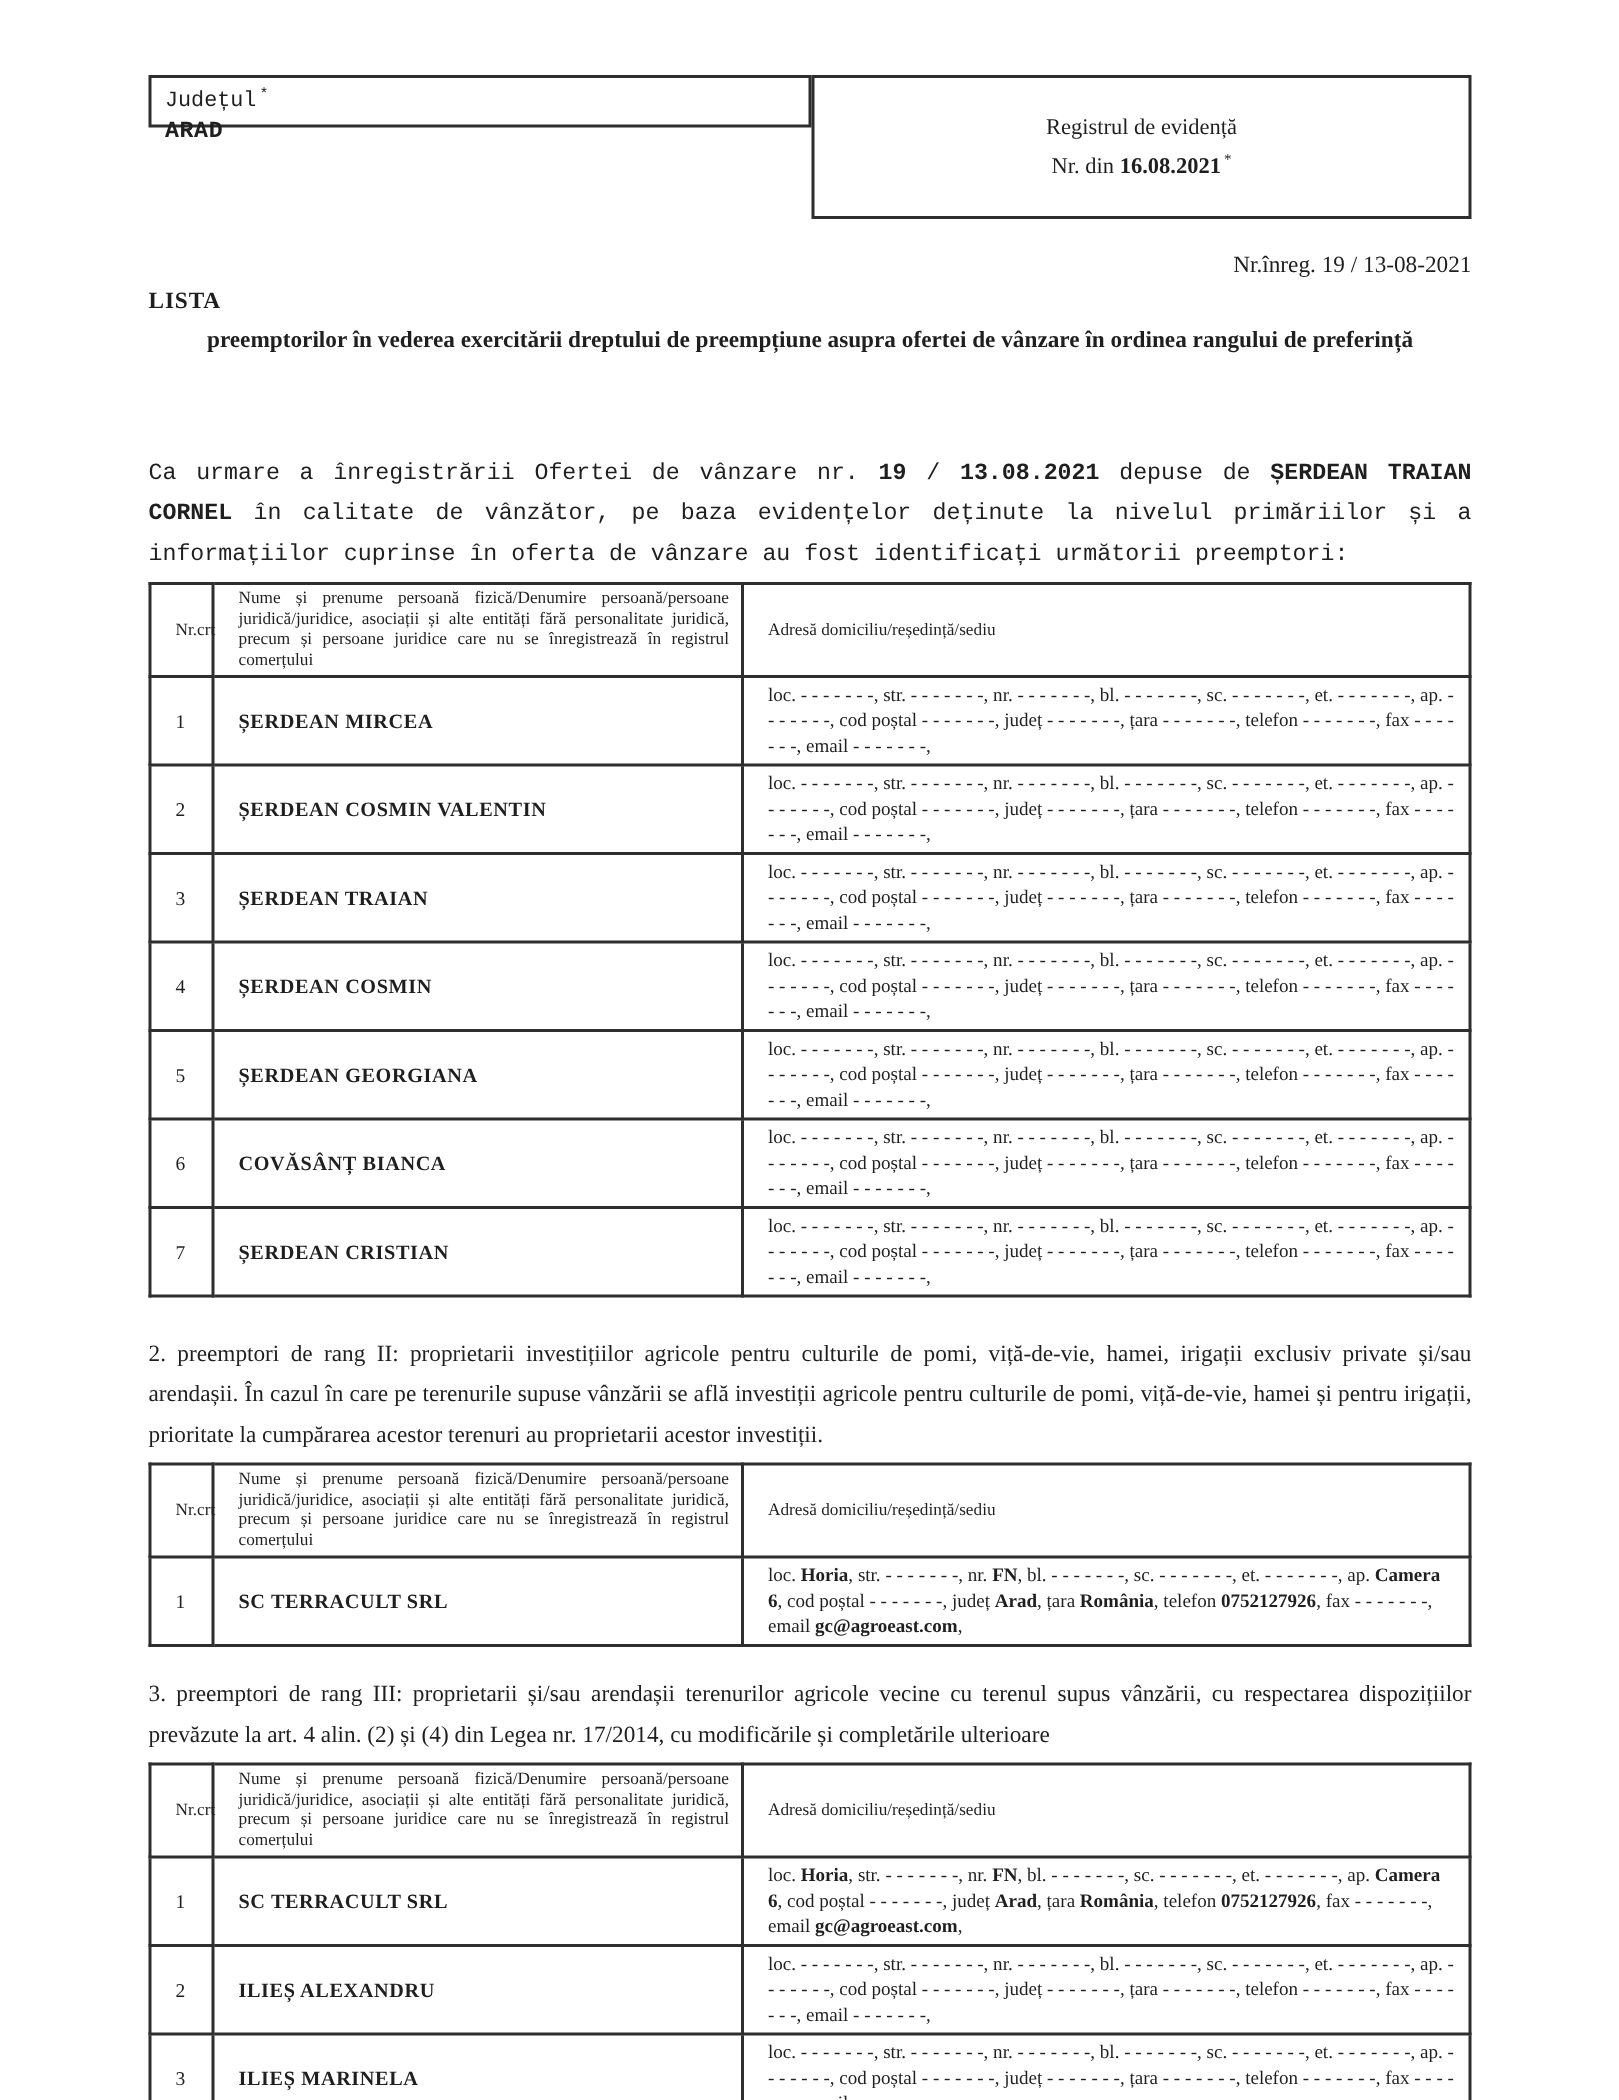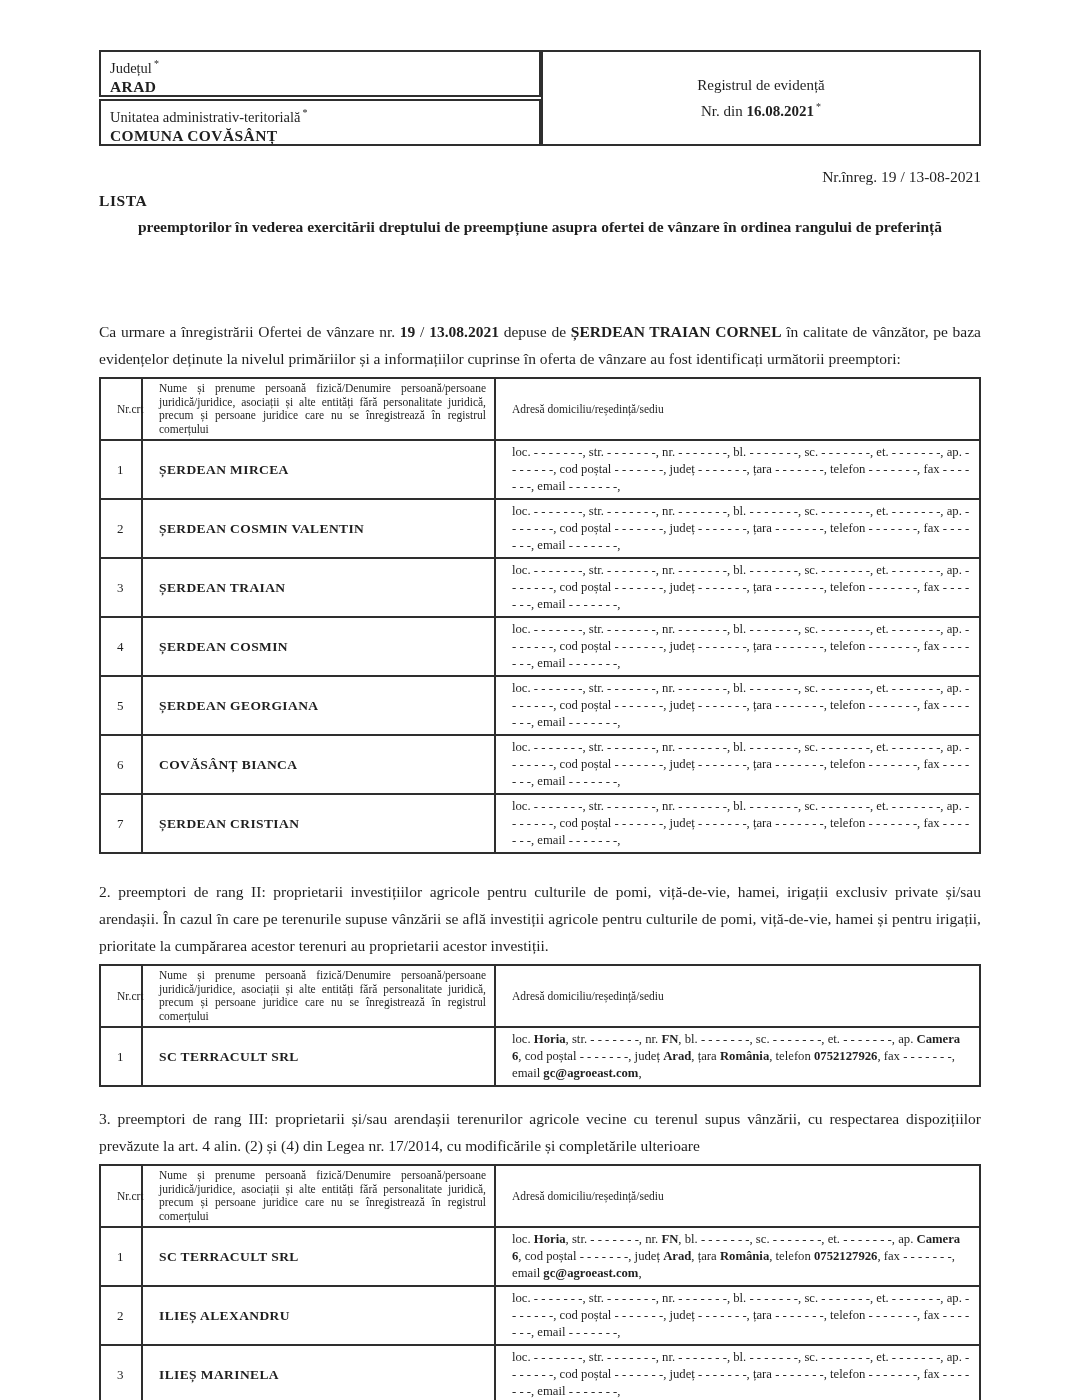--- a/index.html
+++ b/index.html
@@ -4,35 +4,35 @@
 <style>
   :root { --ink: #1f1f1f; --line: #2e2e2e; --paper: #ffffff; }
   * { margin: 0; padding: 0; box-sizing: border-box; }
   html, body { width: 1079px; height: 1400px; overflow: hidden; background: var(--paper); }
   body { font-family: "Liberation Serif", "DejaVu Serif", serif; color: var(--ink); }
   .page { position: relative; width: 1079px; height: 1400px; padding: 50px 98px 0 99px; background: var(--paper); }
 
   
   .top-header { display: flex; width: 100%; }
   .left-boxes { width: 442px; flex: 0 0 442px; }
-  .hbox { border: 2px solid var(--line); height: 47px; padding: 3px 9px; }
+  .hbox { border: 2px solid var(--line); height: 35px; padding: 3px 9px; font-family: Liberation Mono, monospace; }
   .hbox + .hbox { margin-top: 2px; }
   .hlabel { font-size: 14.5px; line-height: 17px; }
   .hvalue { font-weight: bold; font-size: 15.5px; line-height: 20px; letter-spacing: 0.4px; }
   .right-box { flex: 1; border: 2px solid var(--line); height: 96px; display: flex; flex-direction: column;
                justify-content: center; align-items: center; font-size: 15px; line-height: 21px; }
   .star { font-size: 10px; vertical-align: super; margin-left: 2px; }
 
   
   .nr-inreg { text-align: right; margin-top: 22px; font-size: 15.5px; }
   .doc-title { font-weight: bold; font-size: 15.5px; margin-top: 6px; letter-spacing: 0.6px; }
   .doc-subtitle { text-align: center; font-weight: bold; font-size: 15.5px; line-height: 26px; margin: 4px auto 0; max-width: 852px; }
 
   
-  .intro { margin-top: 78px; font-size: 15.5px; line-height: 27px; text-align: justify; }
+  .intro { margin-top: 62px; font-size: 15.5px; line-height: 27px; text-align: justify; font-family: Liberation Mono, monospace; }
   .section-heading { font-size: 15.5px; line-height: 27px; text-align: justify; }
   .section-heading.first { margin-top: 0; }
   .section-heading.gap-lg { margin-top: 24px; }
   .section-heading.gap-md { margin-top: 18px; }
 
   
   table.preemptors-table { border-collapse: collapse; width: 100%; table-layout: fixed; margin-top: 5px; }
   table.preemptors-table th, table.preemptors-table td { border: 2px solid var(--line); vertical-align: middle; padding-left: 16px; }
   th.h-nr { font-size: 11.5px; font-weight: normal; text-align: center; height: 48px; }
   th.h-name { font-size: 11.5px; font-weight: normal; text-align: justify; padding: 3px 8px; line-height: 13.5px; }
@@ -45,24 +45,20 @@
 </head>
 <body>
 
 <div class="page">
 
   <div class="top-header">
     <div class="left-boxes">
       <div class="hbox">
         <div class="hlabel"><span>Județul</span><sup class="star">*</sup></div>
         <div class="hvalue">ARAD</div>
-      </div>
-      <div class="hbox">
-        <div class="hlabel"><span>Unitatea administrativ-teritorială</span><sup class="star">*</sup></div>
-        <div class="hvalue">COMUNA COVĂSÂNȚ</div>
       </div>
     </div>
     <div class="right-box">
       <div>Registrul de evidență</div>
       <div><span>Nr. din </span><b>16.08.2021</b><sup class="star">*</sup></div>
     </div>
   </div>
 
   <div class="nr-inreg">Nr.înreg. 19 / 13-08-2021</div>
   <div class="doc-title">LISTA</div>

